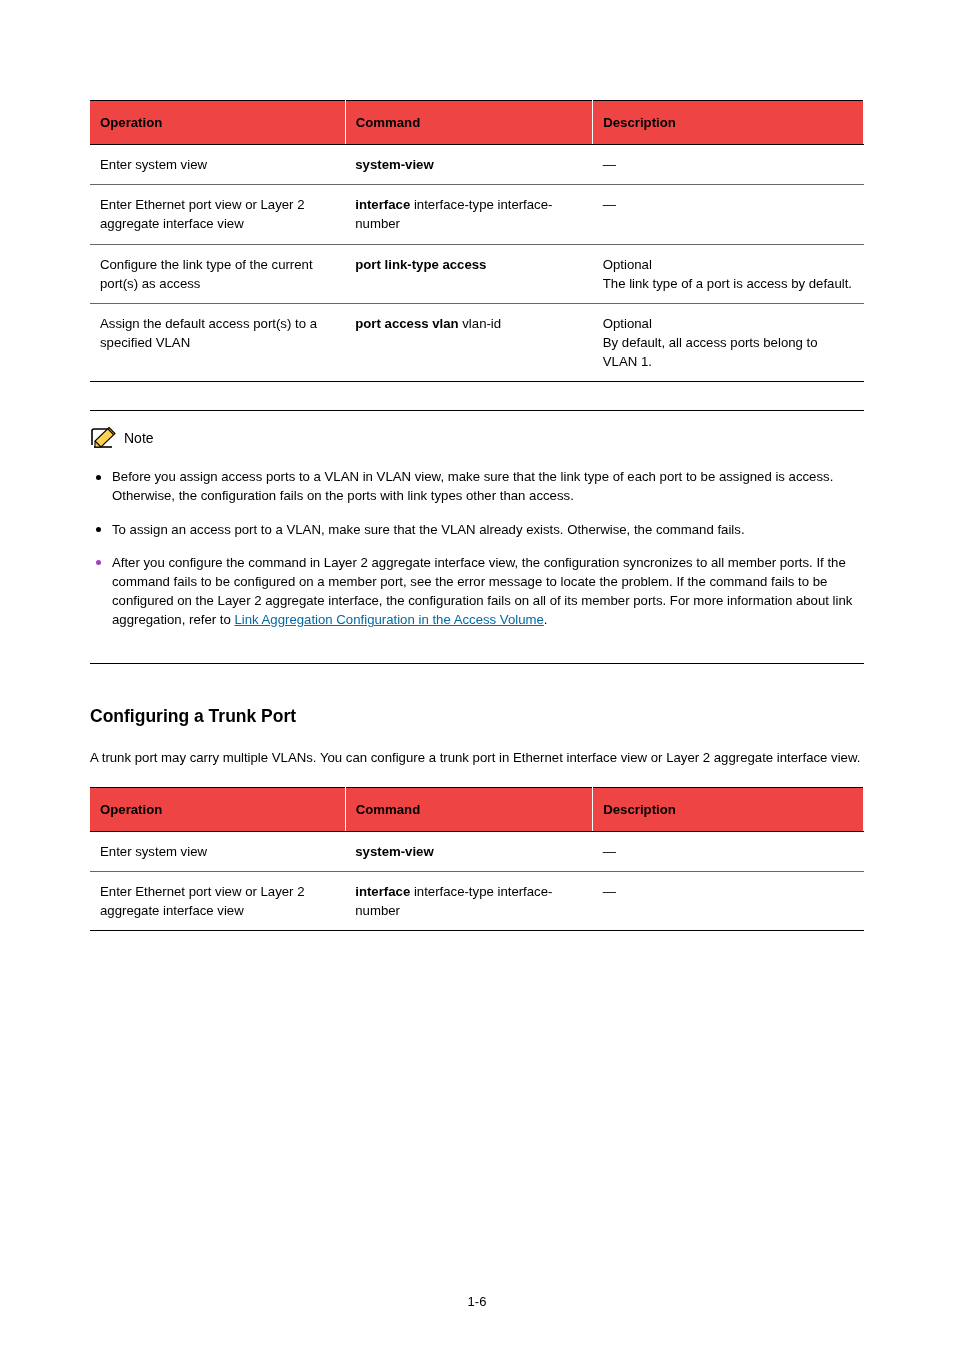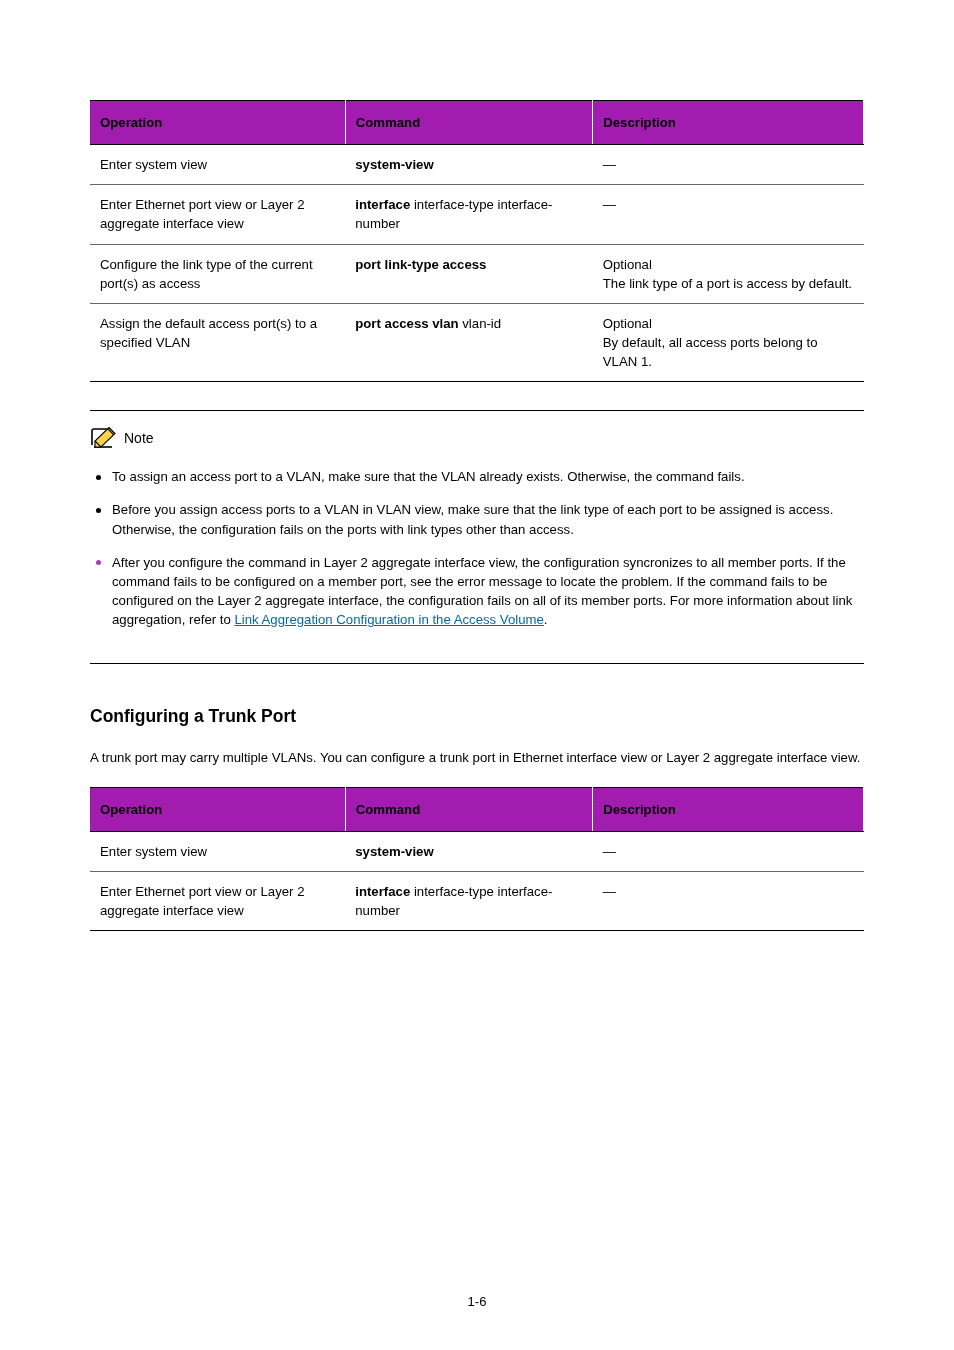--- a/index.html
+++ b/index.html
@@ -19,21 +19,21 @@
     position: relative;
   }
   table.data-table {
     width: 100%;
     border-collapse: collapse;
     border-top: 1.5px solid #000;
     border-bottom: 1.5px solid #000;
     margin-bottom: 28px;
   }
   table.data-table th {
-    background: #a21caf;
+    background: #ef4444;
     font-weight: bold;
     text-align: left;
     padding: 12px 10px;
     border-bottom: 1.5px solid #000;
     border-right: 1px solid #fff;
     vertical-align: middle;
   }
   table.data-table th:first-child {
     width: 33%;
   }
@@ -162,22 +162,22 @@
           <path d="M2 18 L2 4 Q2 2 4 2 L18 2" fill="none" stroke="#000" stroke-width="1.6"></path>
           <path d="M4 20 L22 20" fill="none" stroke="#000" stroke-width="1.6"></path>
           <path d="M19 0.5 L25 6.5 L11 20 L5 20 L5 14 Z" fill="#ffd24d" stroke="#000" stroke-width="1.1"></path>
           <path d="M5 14 L11 20" stroke="#000" stroke-width="1.1"></path>
           <path d="M18 2 L23.5 7.5" stroke="#000" stroke-width="1.1"></path>
         </svg>
       </span>
       <span class="note-label">Note</span>
     </div>
     <ul class="bullets">
+      <li>Before you assign access ports to a VLAN in VLAN view, make sure that the link type of each port to be assigned is access. Otherwise, the configuration fails on the ports with link types other than access.</li>
       <li>To assign an access port to a VLAN, make sure that the VLAN already exists. Otherwise, the command fails.</li>
-      <li>Before you assign access ports to a VLAN in VLAN view, make sure that the link type of each port to be assigned is access. Otherwise, the configuration fails on the ports with link types other than access.</li>
       <li class="colored">
         <span>After you configure the command in Layer 2 aggregate interface view, the configuration syncronizes to all member ports. If the command fails to be configured on a member port, see the error message to locate the problem. If the command fails to be configured on the Layer 2 aggregate interface, the configuration fails on all of its member ports. For more information about link aggregation, refer to </span><span class="link">Link Aggregation Configuration in the Access Volume</span><span>.</span>
       </li>
     </ul>
   </div>
 
   <h2 class="section-title">Configuring a Trunk Port</h2>
   <p class="flow">A trunk port may carry multiple VLANs. You can configure a trunk port in Ethernet interface view or Layer 2 aggregate interface view.</p>
 
   <table class="data-table">

